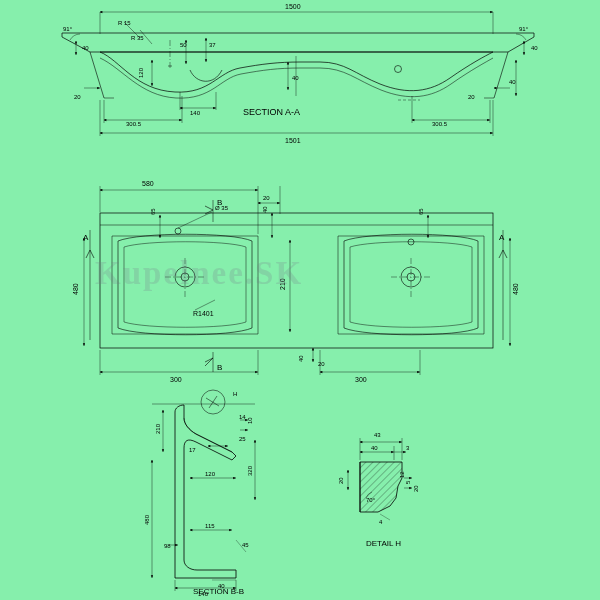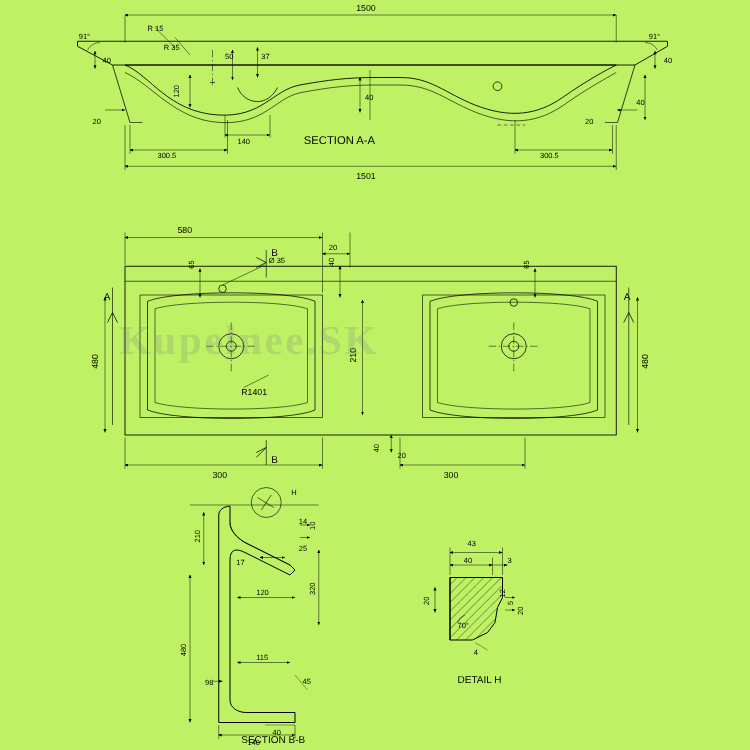--- a/index.html
+++ b/index.html
@@ -1,17 +1,17 @@
 <!DOCTYPE html>
 <html><head>
 <meta charset="utf-8">
 <style>
   html,body{margin:0;padding:0;background:#ffffff;}
   body{width:600px;height:600px;overflow:hidden;font-family:"Liberation Sans",sans-serif;}
-  #sheet{position:relative;width:600px;height:600px;background:#bef264;}
+  #sheet{position:relative;width:600px;height:600px;background:#86efac;}
   svg{display:block;}
   .lbl{font-family:"Liberation Sans",sans-serif;font-size:7px;fill:#000;}
   .lbl.sm{font-size:6px;}
   .lbl.big{font-size:9px;}
   .lbl.mid{font-size:8px;}
   .wm{position:absolute;left:95px;top:255px;width:420px;height:70px;
       font-family:"Liberation Serif",serif;font-size:33px;letter-spacing:2px;
       color:rgba(120,120,135,0.22);font-weight:bold;
       white-space:nowrap;pointer-events:none;user-select:none;}
 </style>

